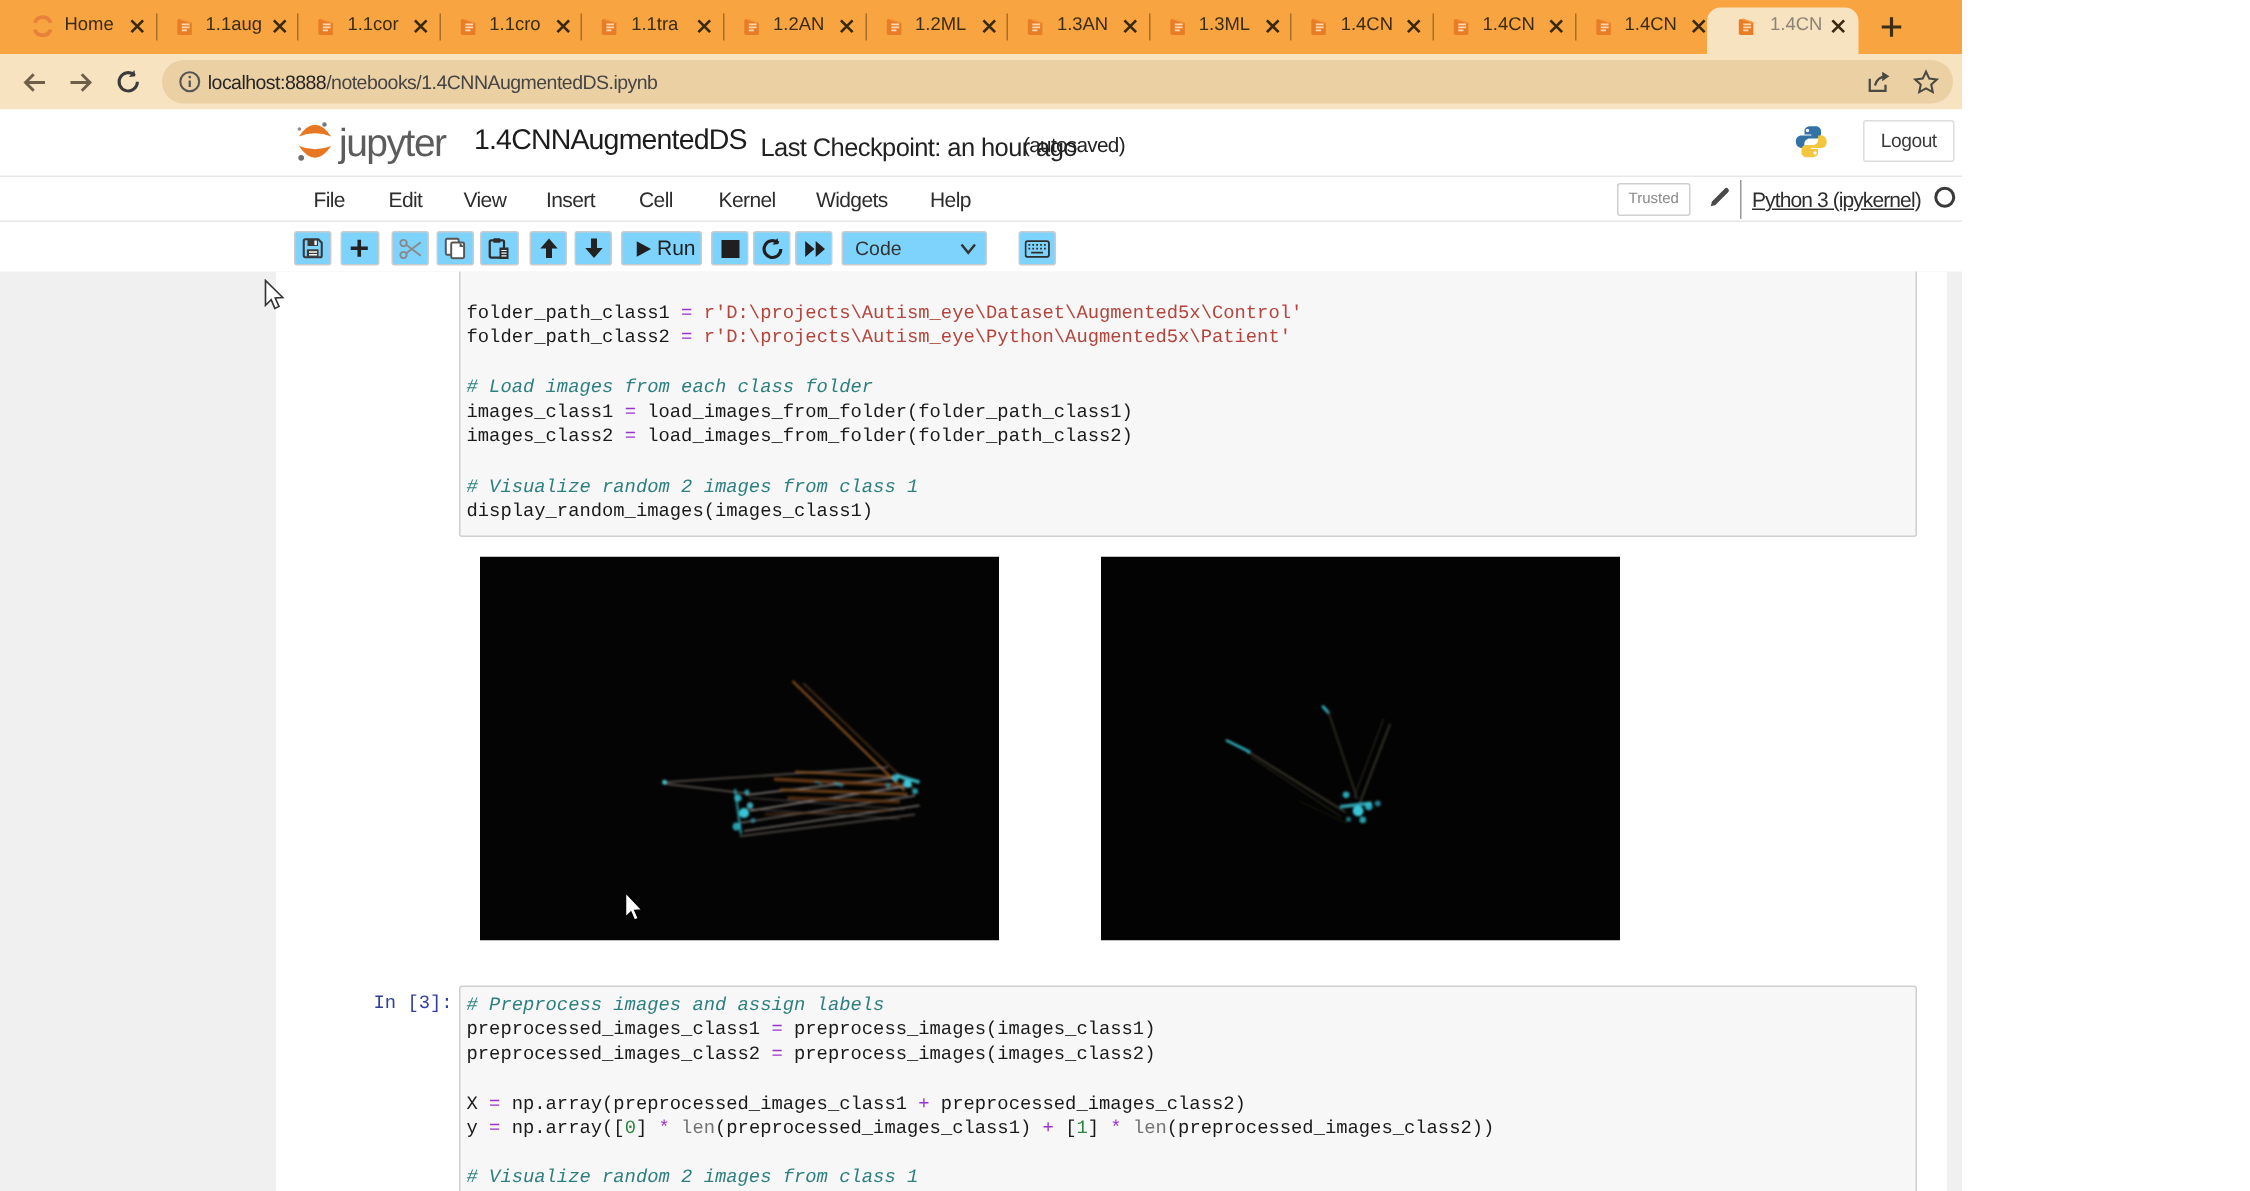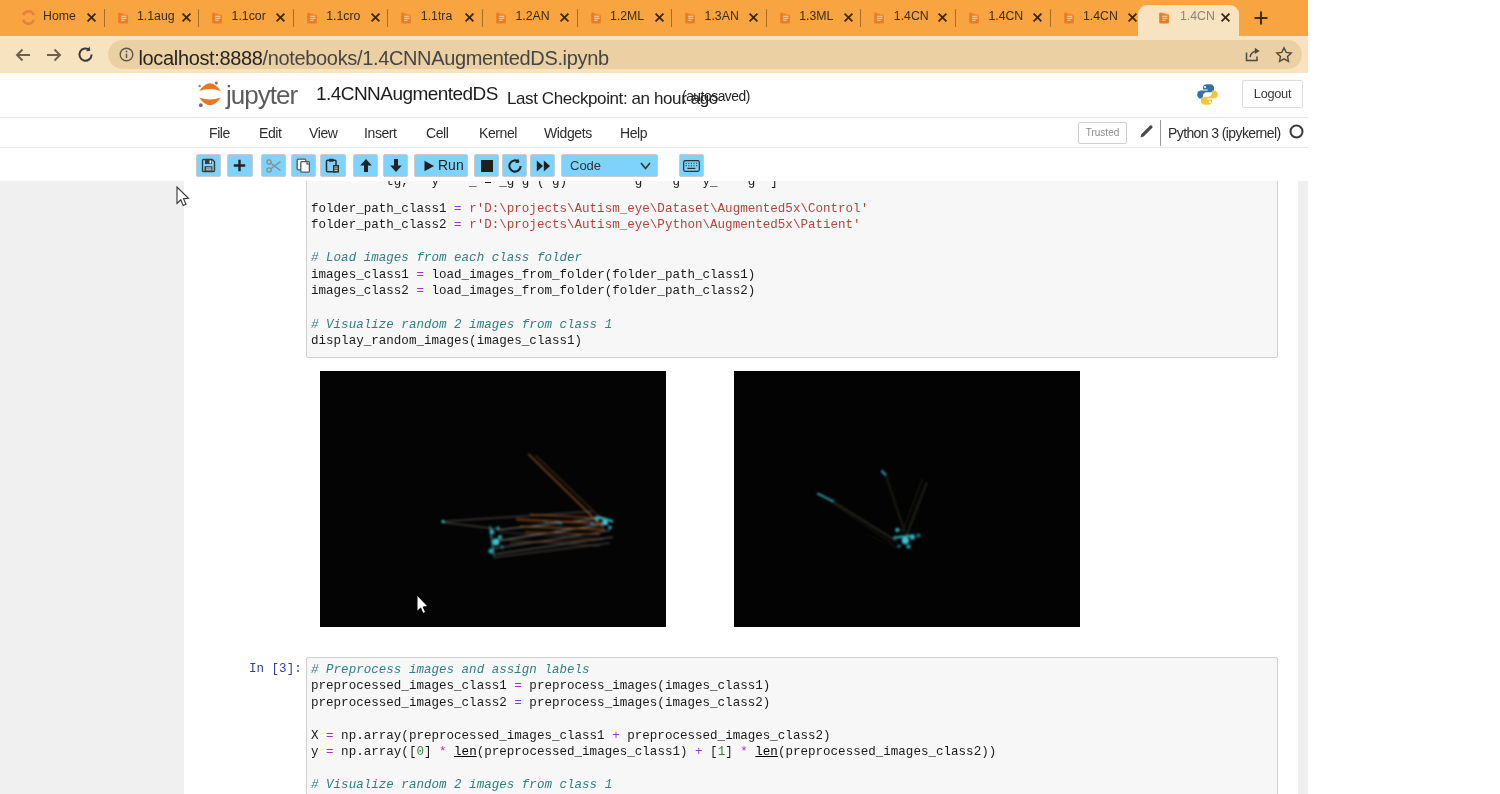--- a/index.html
+++ b/index.html
@@ -15,59 +15,59 @@
   .tabx { position:absolute; top:9px; width:17px; height:17px; }
   .fava { position:absolute; top:11px; z-index:2; }
   .tabx { z-index:2; } .tablabel { z-index:2; }
   #activetab { position:absolute; left:1138px; top:5px; width:101px; height:31px;
      background:#f7e3bf; border-radius:9px 9px 0 0; }
 
   
   #chromebar { left:0; top:36px; width:1500px; height:37px; background:#f7e3bf; }
   #urlpill { position:absolute; left:108px; top:4px; width:1194px; height:29px;
      background:#ebd0a3; border-radius:15px; }
-  #urltext { position:absolute; left:30.5px; top:6.5px; font-size:20px; color:#2b2b2b; letter-spacing:-0.35px;}
+  #urltext { position:absolute; left:30.5px; top:6.5px; font-size:13px; color:#2b2b2b; letter-spacing:-0.35px;}
 
   
   #jheader { left:0; top:73px; width:1500px; height:45px; background:#fff;
      border-bottom:1px solid #e7e7e7;padding-left:12px; }
   #jlogotext { position:absolute; left:226px; top:9px; font-size:26px; line-height:26px; color:#5c5c5c; letter-spacing:-1px; }
   #jtitle { position:absolute; left:316px; top:10px; font-size:19px; color:#1c1c1c; letter-spacing:-0.55px; }
   #jcheckpoint { position:absolute; left:507px; top:16px; font-size:17px; color:#222; letter-spacing:-0.4px; }
   #jautosaved { position:absolute; left:682px; top:16px; font-size:13.8px; color:#222; letter-spacing:-0.45px; }
   #logoutbtn { position:absolute; left:1242px; top:7px; width:61px; height:28px;
      background:#fff; border:1px solid #dcdcdc; border-radius:2px;
      font-size:12.8px; color:#3a3a3a; text-align:center; line-height:26px; letter-spacing:-0.3px; }
 
   
   #menubar { left:0; top:118px; width:1500px; height:30px; background:#fff;
      border-bottom:1px solid #e7e7e7; }
   .mitem { position:absolute; top:7px; font-size:14px; color:#2d2d2d; letter-spacing:-0.4px; }
   #trustedbox { position:absolute; left:1078px; top:4px; width:49px; height:22px;
      border:1px solid #cfcfcf; border-radius:2px; font-size:10px; color:#8a8a8a;
      text-align:center; line-height:20px; }
-  #kerneltext { position:absolute; left:1168px; top:7px; font-size:14px; color:#2d2d2d; letter-spacing:-0.6px; }
+  #kerneltext { position:absolute; left:1168px; top:7px; font-size:14px; color:#2d2d2d; letter-spacing:-0.6px;text-decoration:underline; }
 
   
   #jtoolbar { left:0; top:148px; width:1500px; height:33px; background:#fff; }
   .tbtn { position:absolute; top:6px; height:22.5px; background:#7dd3fc;
      border:1px solid #cbcbcb; border-radius:2px; }
 
   
   #site { left:0; top:181px; width:1500px; height:613px; background:#f0f0f0; overflow:hidden; }
   #container { position:absolute; left:184px; top:0; width:1114px; height:613px; background:#fff; }
   .inputarea { position:absolute; background:#f7f7f7; border:1px solid #cfcfcf; border-radius:2px; }
   pre.code, div.codeline { font-family:"Liberation Mono", monospace; font-size:12.55px;
      line-height:16.55px; color:#1a1a1a; white-space:pre; }
   .prompt { position:absolute; font-family:"Liberation Mono", monospace; font-size:12.55px;
      color:#303f9f; white-space:pre; }
   .c { color:#2e7f7f; font-style:italic; }
   .s { color:#b4443c; }
   .o { color:#9a34cc; }
-  .b { color:#000000;text-decoration:underline; }
+  .b { color:#737373; }
   .n { color:#2e8540; }
 
   
   #sbar { left:1484px; top:181px; width:16px; height:613px; background:#f7f7f7; }
   #sthumb { position:absolute; left:1px; top:75px; width:14px; height:51px; background:#c2c2c2; }
 </style>
 </head>
 <body>
 <div id="stage">
   <div class="abs" id="tabbar">
@@ -425,21 +425,20 @@
       <svg style="position:absolute;left:3.5px;top:4.5px" width="17" height="12" viewBox="0 0 17 12">
         <rect x="0.7" y="0.7" width="15.6" height="10.6" rx="1.5" fill="none" stroke="#2e2e2e" stroke-width="1.2"></rect>
         <path d="M2.6 3.2 H3.8 M5.2 3.2 H6.4 M7.8 3.2 H9 M10.4 3.2 H11.6 M13 3.2 H14.2 M2.6 5.7 H3.8 M5.2 5.7 H6.4 M7.8 5.7 H9 M10.4 5.7 H11.6 M13 5.7 H14.2 M4.4 8.4 H12.4" stroke="#2e2e2e" stroke-width="1.1"></path>
       </svg>
     </div>
   </div>
   <div class="abs" id="site">
     <div id="container"></div>
 
     <div class="inputarea" style="left:306px;top:-12px;width:972px;height:188.5px"></div>
-    <div class="codeline abs" style="left:311px;top:-6.9px">          tg,   y    _ = _g g ( g)         g    g   y_    g  ]</div>
     <pre class="code abs" style="left:311px;top:19.7px">folder_path_class1 <span class="o">=</span> <span class="s">r'D:\projects\Autism_eye\Dataset\Augmented5x\Control'</span>
 folder_path_class2 <span class="o">=</span> <span class="s">r'D:\projects\Autism_eye\Python\Augmented5x\Patient'</span>
 
 <span class="c"># Load images from each class folder</span>
 images_class1 <span class="o">=</span> load_images_from_folder(folder_path_class1)
 images_class2 <span class="o">=</span> load_images_from_folder(folder_path_class2)
 
 <span class="c"># Visualize random 2 images from class 1</span>
 display_random_images(images_class1)</pre>
 

